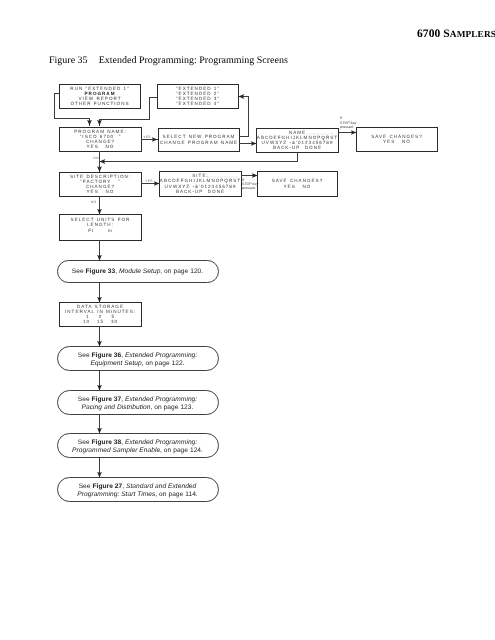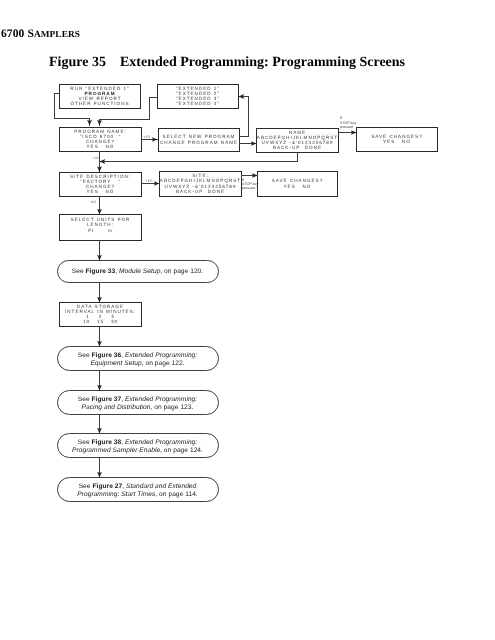--- a/index.html
+++ b/index.html
@@ -1,22 +1,22 @@
 <!DOCTYPE html>
 <html><head>
 <meta charset="utf-8">
 <style>
   html,body{margin:0;padding:0;}
   body{width:495px;height:640px;background:#fff;font-family:"Liberation Serif",serif;-webkit-font-smoothing:antialiased;text-rendering:geometricPrecision;}
   .page{position:relative;width:495px;height:640px;overflow:hidden;background:#fff;}
-  .hdr{position:absolute;top:28px;left:1px;width:495px;text-align:left;font-weight:bold;font-size:11.5px;color:#000;letter-spacing:.1px;}
+  .hdr{position:absolute;top:28px;left:1px;width:495px;text-align:right;font-weight:bold;font-size:11.5px;color:#000;letter-spacing:.1px;}
   .hdr .sc{font-size:11.5px;}
   .hdr .sc .rest{font-size:9.3px;}
   .figtitle .gap{letter-spacing:1.2px;}
-  .figtitle{position:absolute;top:54.5px;left:49px;font-weight:bold;font-size:14px;color:#000;white-space:nowrap;}
+  .figtitle{position:absolute;top:54.5px;left:49px;font-weight:normal;font-size:10px;color:#000;white-space:nowrap;}
   .pno{position:absolute;top:601px;left:0;width:495px;text-align:center;font-weight:bold;font-size:10px;color:#000;}
   svg.flow{position:absolute;top:0;left:0;}
   .lcd{font-family:"Liberation Sans",sans-serif;font-size:4.6px;fill:#3b3b3b;letter-spacing:1.0px;text-anchor:middle;white-space:pre;}
   .lcdb{font-family:"Liberation Sans",sans-serif;font-size:4.6px;font-weight:bold;fill:#141414;letter-spacing:1.0px;text-anchor:middle;white-space:pre;}
   .lbl{font-family:"Liberation Sans",sans-serif;font-size:3.3px;fill:#666;letter-spacing:.25px;text-anchor:middle;}
   .note{font-family:"Liberation Sans",sans-serif;font-size:3.6px;fill:#444;font-style:italic;}
   .ref{font-family:"Liberation Sans",sans-serif;font-size:6.6px;fill:#1a1a1a;text-anchor:middle;letter-spacing:.05px;}
   .bx{fill:#fff;stroke:#2b2b2b;stroke-width:1;}
   .rbx{fill:#fff;stroke:#2b2b2b;stroke-width:.9;}
   .ln{stroke:#3c3c3c;stroke-width:1;fill:none;shape-rendering:crispEdges;}

